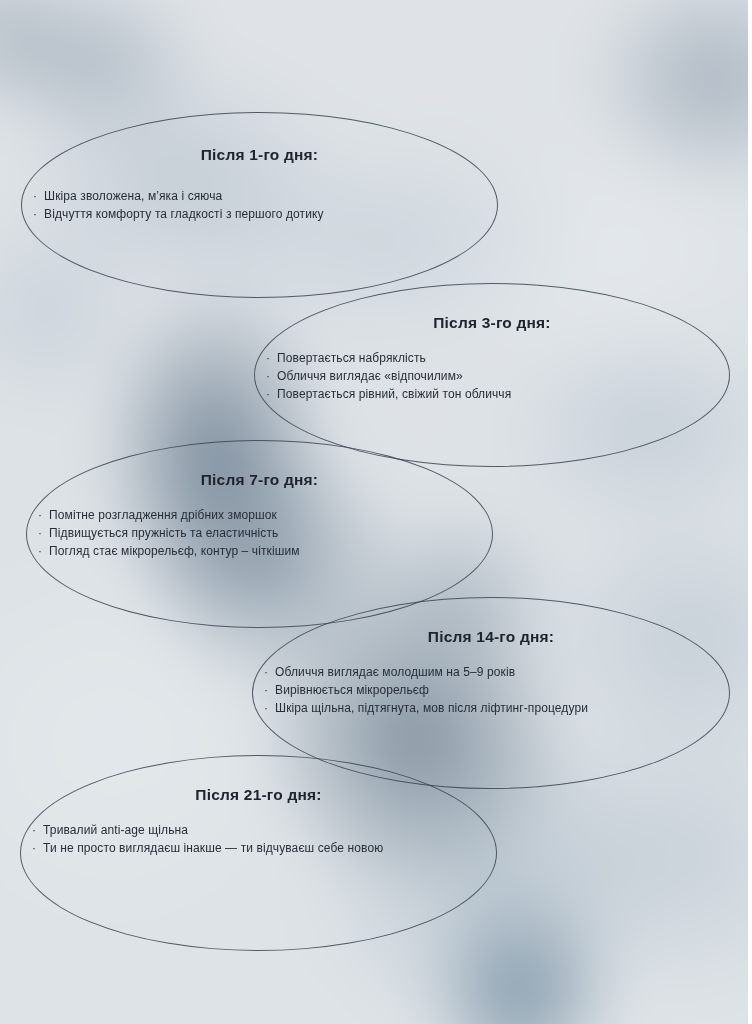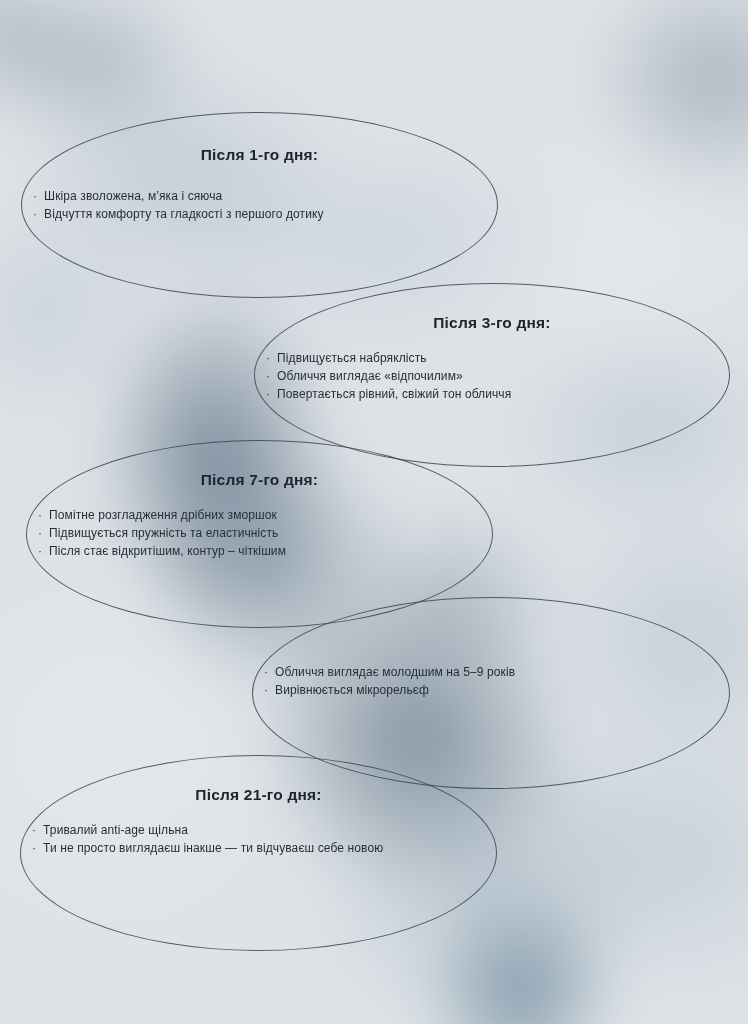--- a/index.html
+++ b/index.html
@@ -102,41 +102,43 @@
     <ul class="list">
       <li><span class="dot">·</span><span>Шкіра зволожена, м’яка і сяюча</span></li>
       <li><span class="dot">·</span><span>Відчуття комфорту та гладкості з першого дотику</span></li>
     </ul>
   </div>
 
   <div class="card card-2">
     <div class="ellipse"></div>
     <h2 class="title">Після 3-го дня:</h2>
     <ul class="list">
-      <li><span class="dot">·</span><span>Підвищується набряклість</span></li>
+      <li><span class="dot">·</span><span>Повертається набряклість</span></li>
       <li><span class="dot">·</span><span>Обличчя виглядає «відпочилим»</span></li>
       <li><span class="dot">·</span><span>Повертається рівний, свіжий тон обличчя</span></li>
     </ul>
   </div>
 
   <div class="card card-3">
     <div class="ellipse"></div>
     <h2 class="title">Після 7-го дня:</h2>
     <ul class="list">
       <li><span class="dot">·</span><span>Помітне розгладження дрібних зморшок</span></li>
       <li><span class="dot">·</span><span>Підвищується пружність та еластичність</span></li>
-      <li><span class="dot">·</span><span>Після стає відкритішим, контур – чіткішим</span></li>
+      <li><span class="dot">·</span><span>Погляд стає мікрорельєф, контур – чіткішим</span></li>
     </ul>
   </div>
 
   <div class="card card-4">
     <div class="ellipse"></div>
+    <h2 class="title">Після 14-го дня:</h2>
     <ul class="list">
       <li><span class="dot">·</span><span>Обличчя виглядає молодшим на 5–9 років</span></li>
       <li><span class="dot">·</span><span>Вирівнюється мікрорельєф</span></li>
+      <li><span class="dot">·</span><span>Шкіра щільна, підтягнута, мов після ліфтинг-процедури</span></li>
     </ul>
   </div>
 
   <div class="card card-5">
     <div class="ellipse"></div>
     <h2 class="title">Після 21-го дня:</h2>
     <ul class="list">
       <li><span class="dot">·</span><span>Тривалий anti-age щільна</span></li>
       <li><span class="dot">·</span><span>Ти не просто виглядаєш інакше — ти відчуваєш себе новою</span></li>
     </ul>

